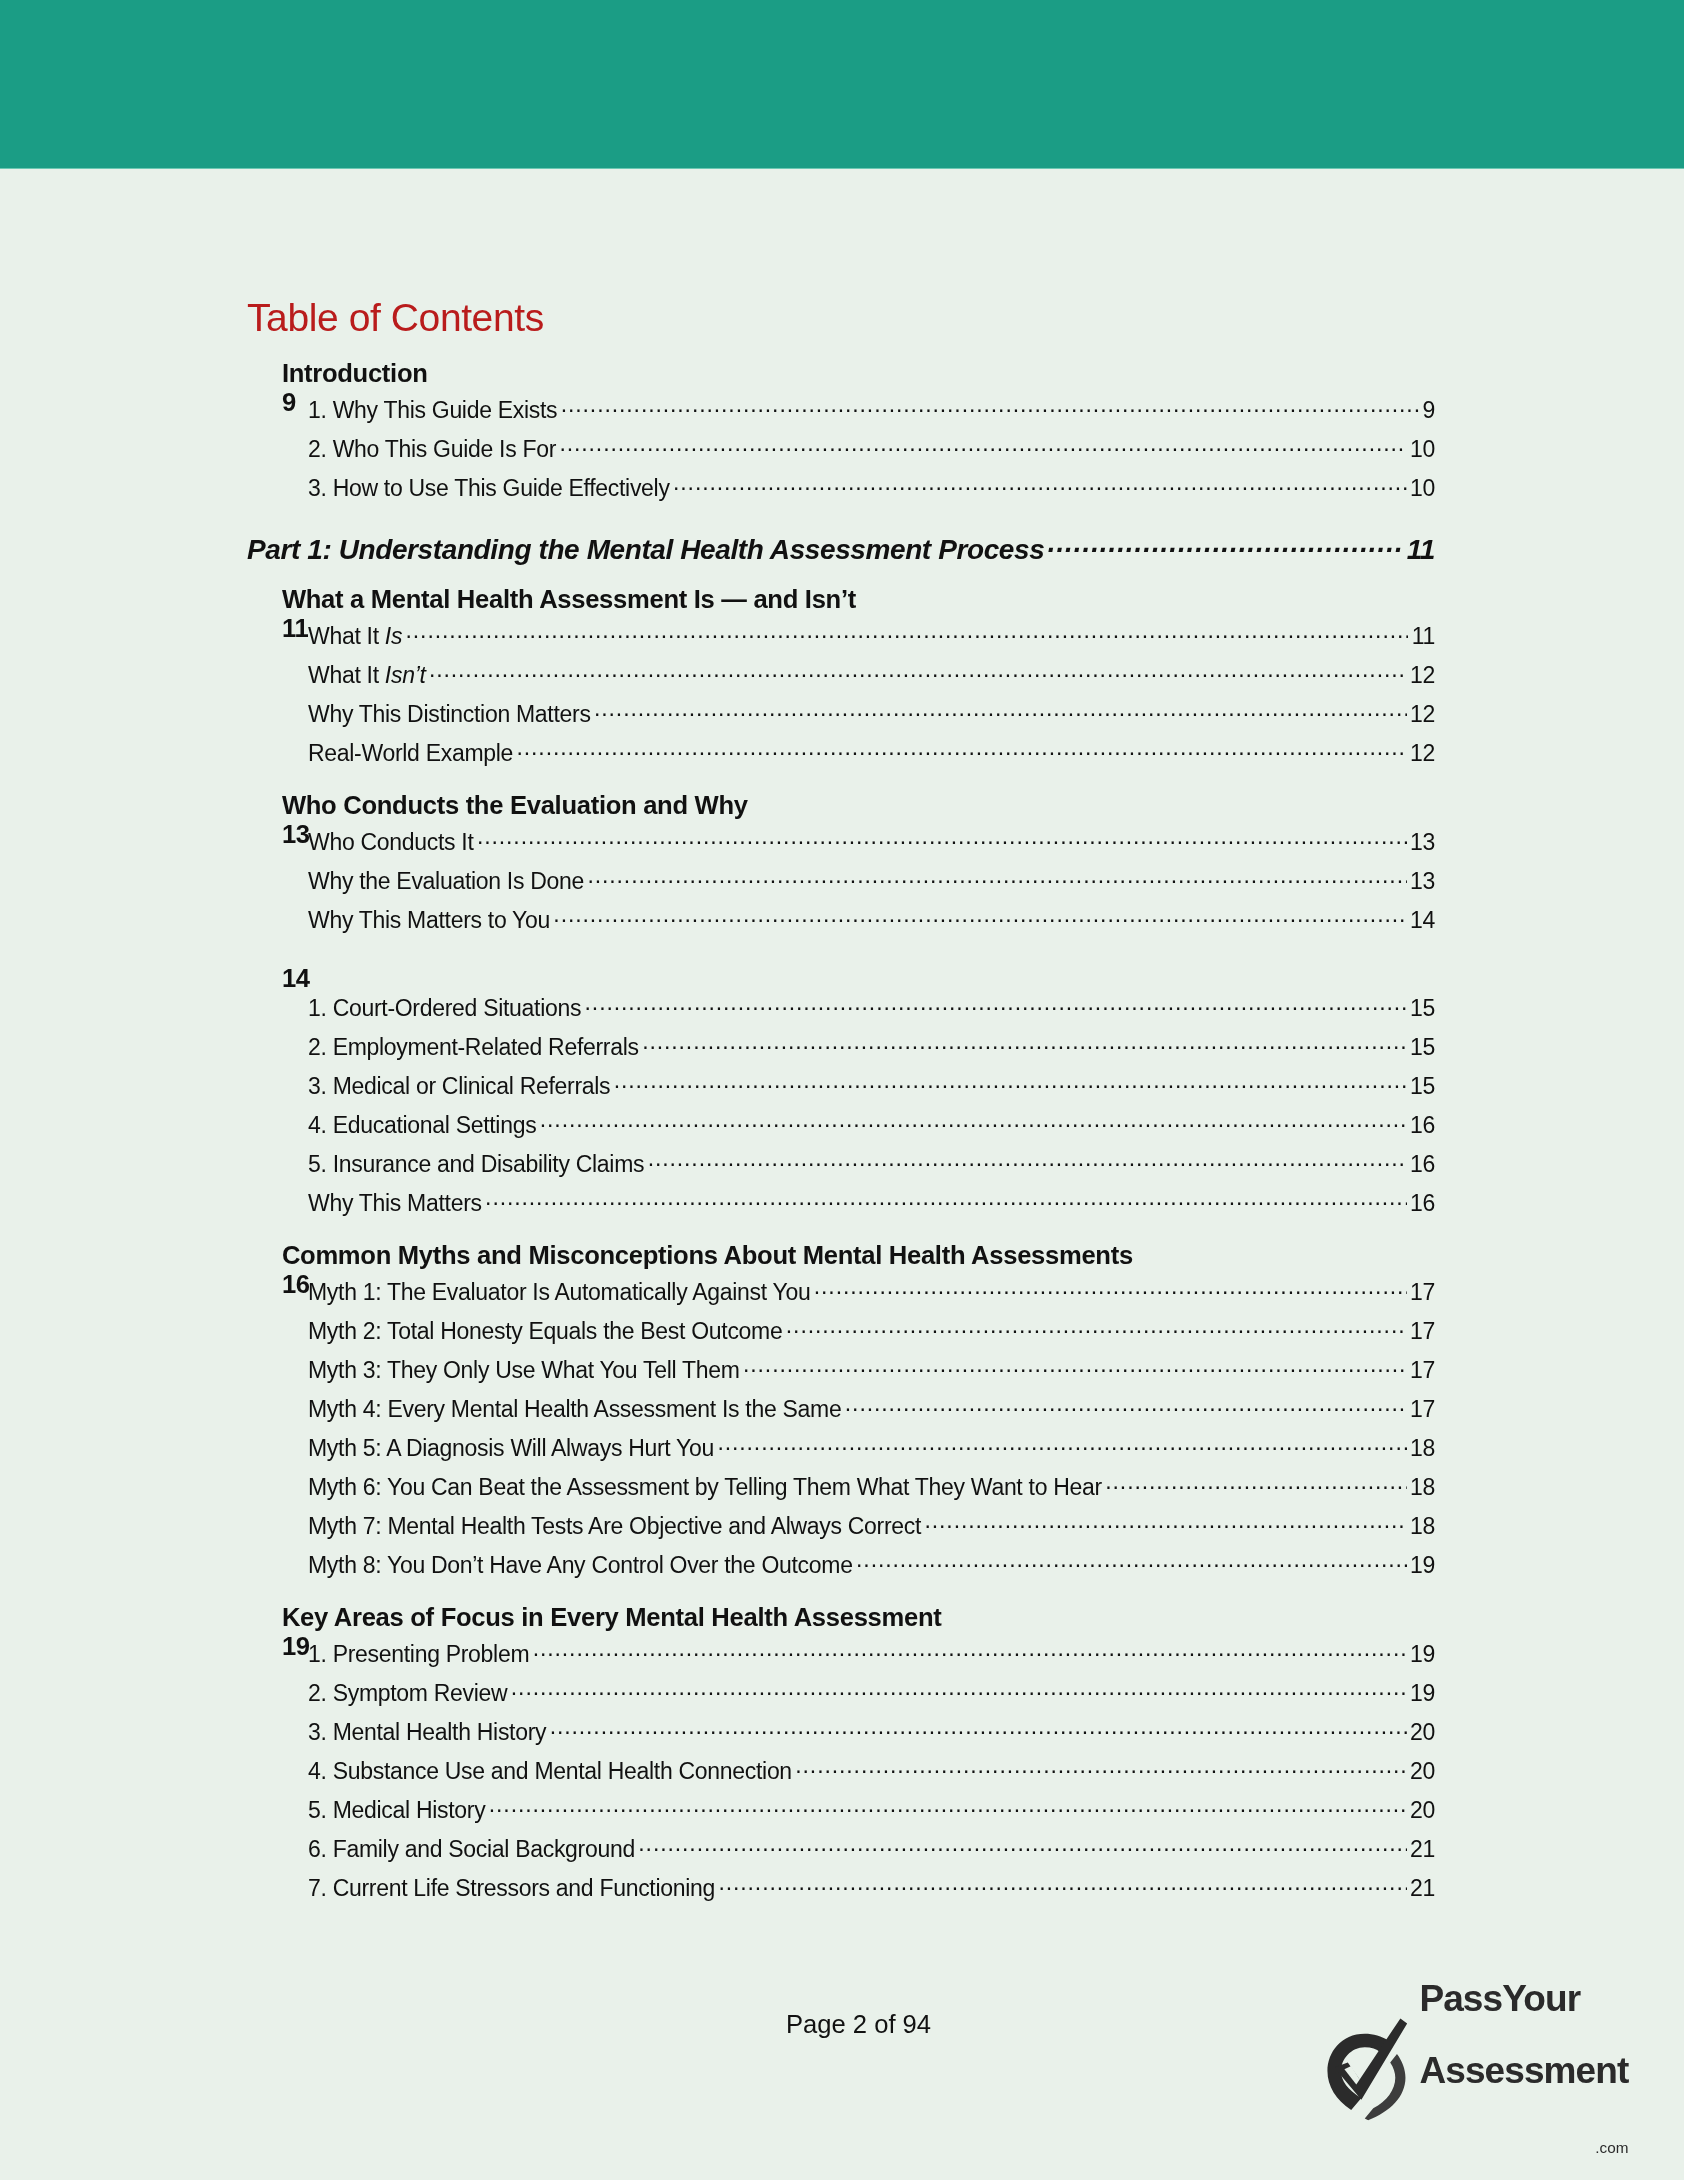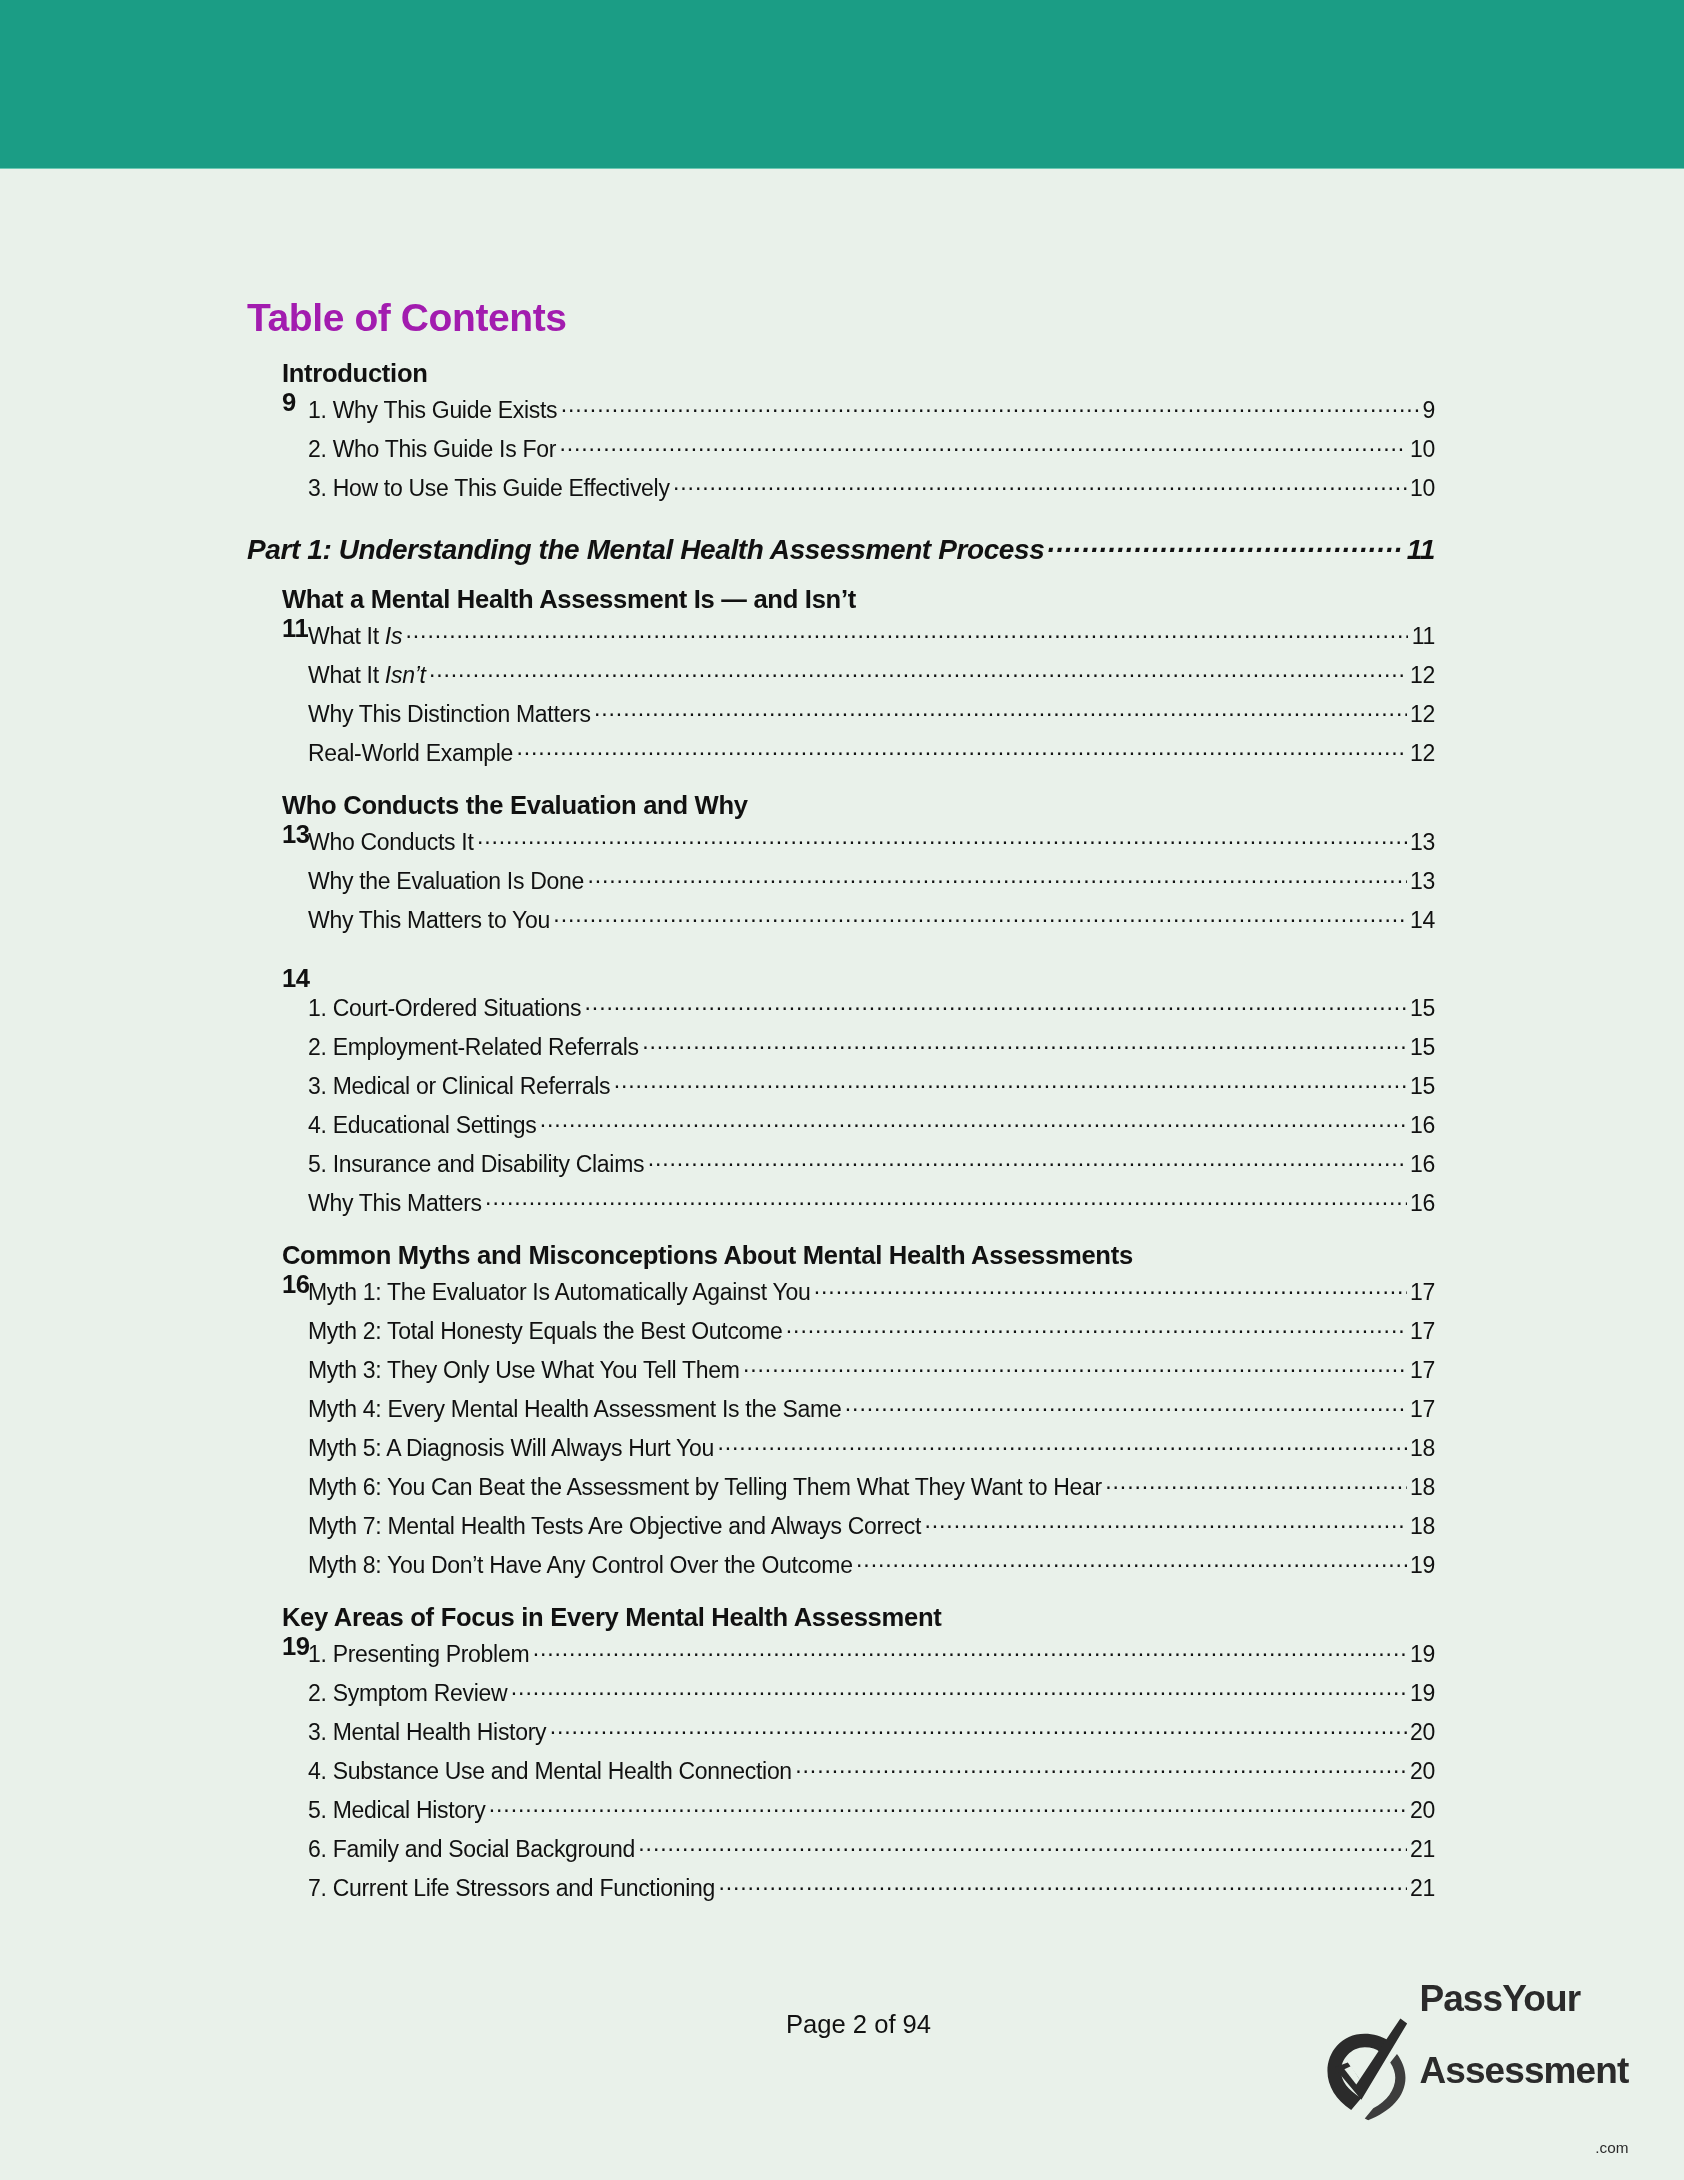--- a/index.html
+++ b/index.html
@@ -16,23 +16,23 @@
     width: 1685px; height: 168px;
     background: #1b9d85;
     border-bottom: 1.7px solid #6cc8b3;
   }
   .content {
     position: absolute;
     left: 247px; top: 296px;
     width: 1188px;
   }
   .toc-title {
-    color: #a21caf;
+    color: #b91c1c;
     font-size: 39px;
-    font-weight: bold;
+    font-weight: normal;
     margin: 0 0 19px 0;
     letter-spacing: -0.4px;
   }
   .toc-row {
     display: flex;
     align-items: baseline;
     white-space: nowrap;
   }
   .toc-row .label { flex: 0 0 auto; }
   .toc-row .leader {

